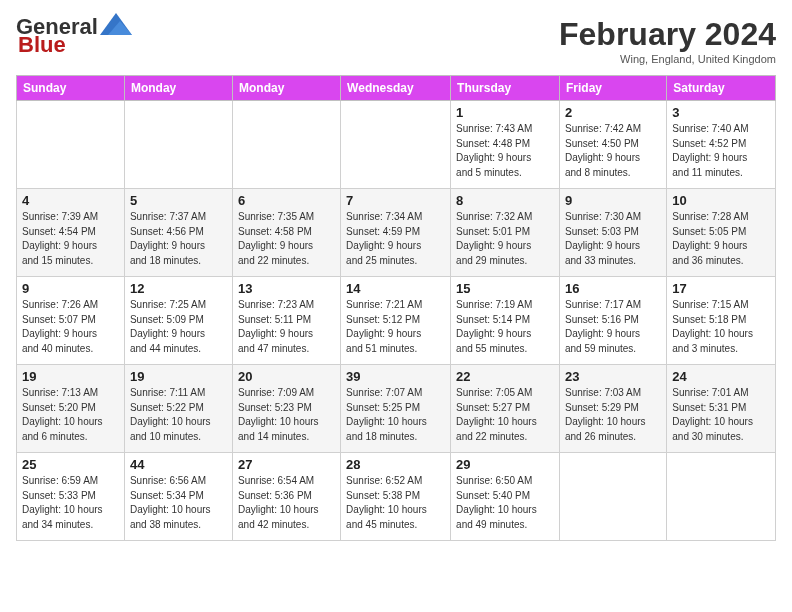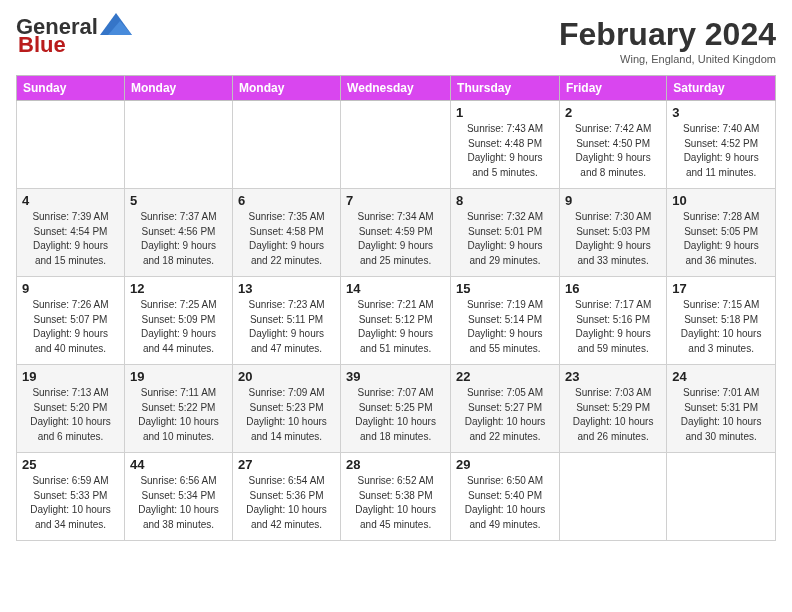--- a/index.html
+++ b/index.html
@@ -64,21 +64,20 @@
       font-size: 13px;
       font-weight: bold;
       color: #222;
       display: block;
       margin-bottom: 2px;
     }
     .day-info {
       color: #333;
       line-height: 1.45;
       font-size: 10px;
-      text-align: center;
     }
     .empty-cell {
       background: #fff !important;
     }
     .row-even td { background: #f0f4fa; }
     .row-odd td { background: #ffffff; }
   </style>
 </head>
 <body>
 

